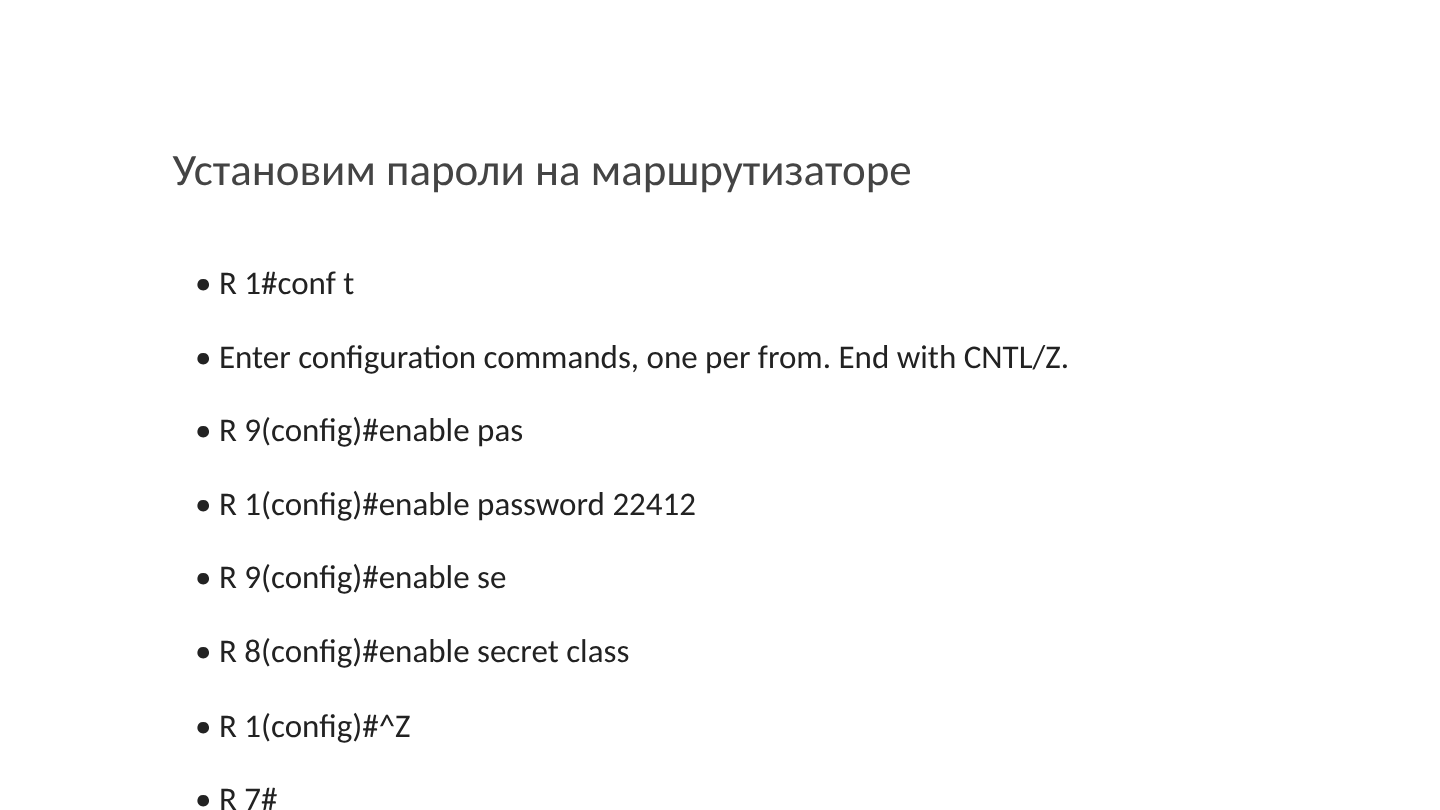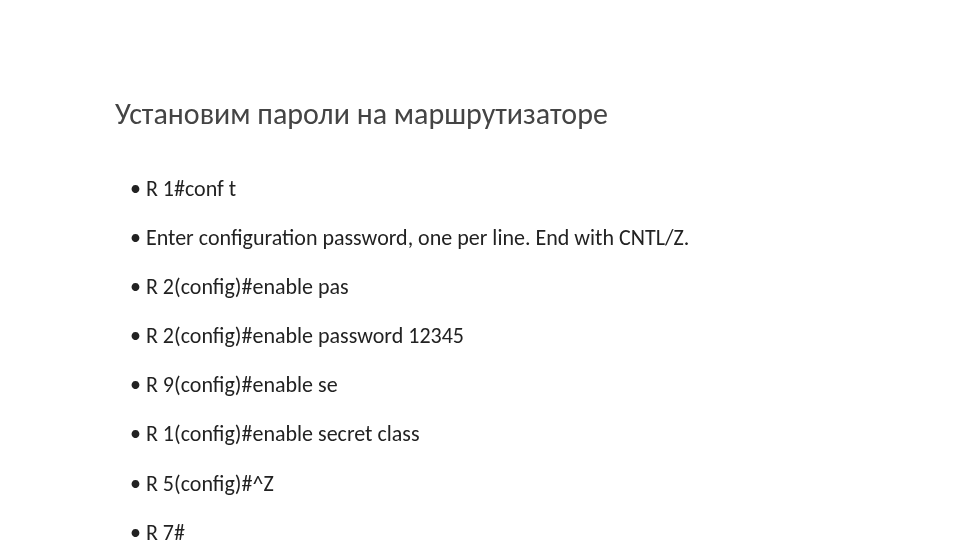--- a/index.html
+++ b/index.html
@@ -27,20 +27,20 @@
       content: "• ";
     }
   </style>
 </head>
 <body>
 
 <h1 class="title">Установим пароли на маршрутизаторе</h1>
 
 <ul class="bullets">
   <li>R 1#conf t</li>
-  <li>Enter configuration password, one per line. End with CNTL/Z.</li>
-  <li>R 2(config)#enable pas</li>
-  <li>R 2(config)#enable password 12345</li>
+  <li>Enter configuration commands, one per from. End with CNTL/Z.</li>
+  <li>R 9(config)#enable pas</li>
+  <li>R 1(config)#enable password 22412</li>
   <li>R 9(config)#enable se</li>
-  <li>R 1(config)#enable secret class</li>
-  <li>R 5(config)#^Z</li>
+  <li>R 8(config)#enable secret class</li>
+  <li>R 1(config)#^Z</li>
   <li>R 7#</li>
 </ul>
 
 </body></html>

